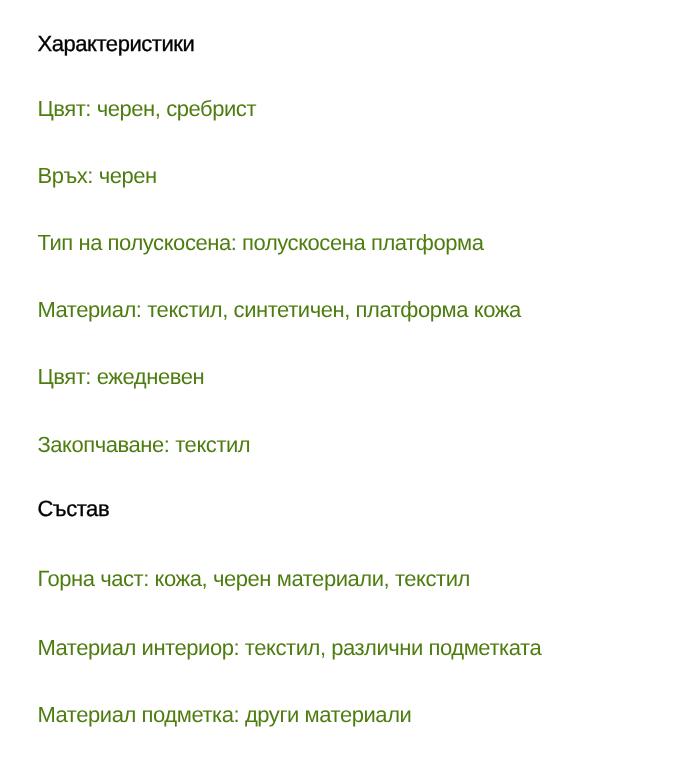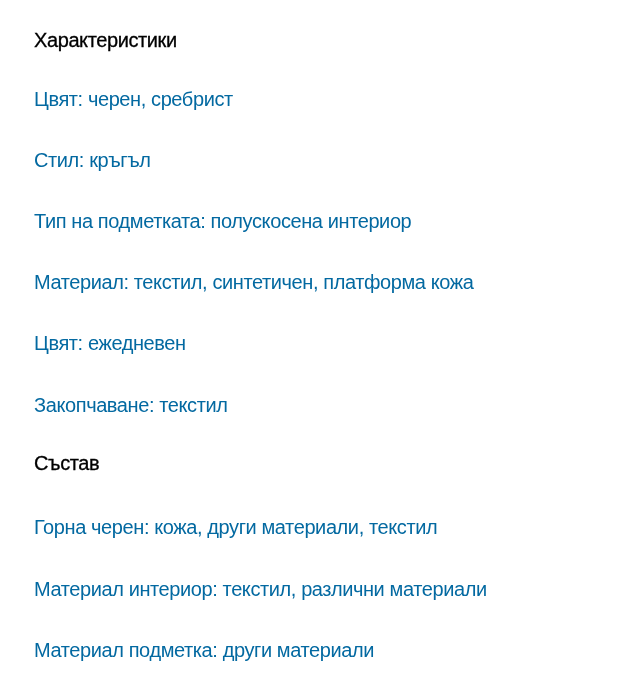--- a/index.html
+++ b/index.html
@@ -1,31 +1,31 @@
 <!DOCTYPE html>
 <html><head>
   <meta charset="utf-8">
   <style>
     html, body { margin: 0; padding: 0; background: #ffffff; }
     body { width: 622px; height: 700px; overflow: hidden; position: relative;
            font-family: "Liberation Sans", sans-serif; }
     .line { position: absolute; left: 34px; white-space: nowrap;
-            font-size: 20px; line-height: 24px; color: #0369a1;
+            font-size: 20px; line-height: 24px; color: #4d7c0f;
             letter-spacing: -0.4px; }
     .heading { color: #000000; font-weight: normal; -webkit-text-stroke: 0.3px #000; }
   </style>
 </head>
 <body>
 
 <div>
   <div class="line heading" style="top:28px">Характеристики</div>
   <div class="line" style="top:87px">Цвят: черен, сребрист</div>
-  <div class="line" style="top:148px">Стил: кръгъл</div>
-  <div class="line" style="top:209px">Тип на подметката: полускосена интериор</div>
+  <div class="line" style="top:148px">Връх: черен</div>
+  <div class="line" style="top:209px">Тип на полускосена: полускосена платформа</div>
   <div class="line" style="top:270px">Материал: текстил, синтетичен, платформа кожа</div>
   <div class="line" style="top:331px">Цвят: ежедневен</div>
   <div class="line" style="top:393px">Закопчаване: текстил</div>
 
   <div class="line heading" style="top:451px">Състав</div>
-  <div class="line" style="top:515px">Горна черен: кожа, други материали, текстил</div>
-  <div class="line" style="top:577px">Материал интериор: текстил, различни материали</div>
+  <div class="line" style="top:515px">Горна част: кожа, черен материали, текстил</div>
+  <div class="line" style="top:577px">Материал интериор: текстил, различни подметката</div>
   <div class="line" style="top:638px">Материал подметка: други материали</div>
 </div>
 
 </body></html>

